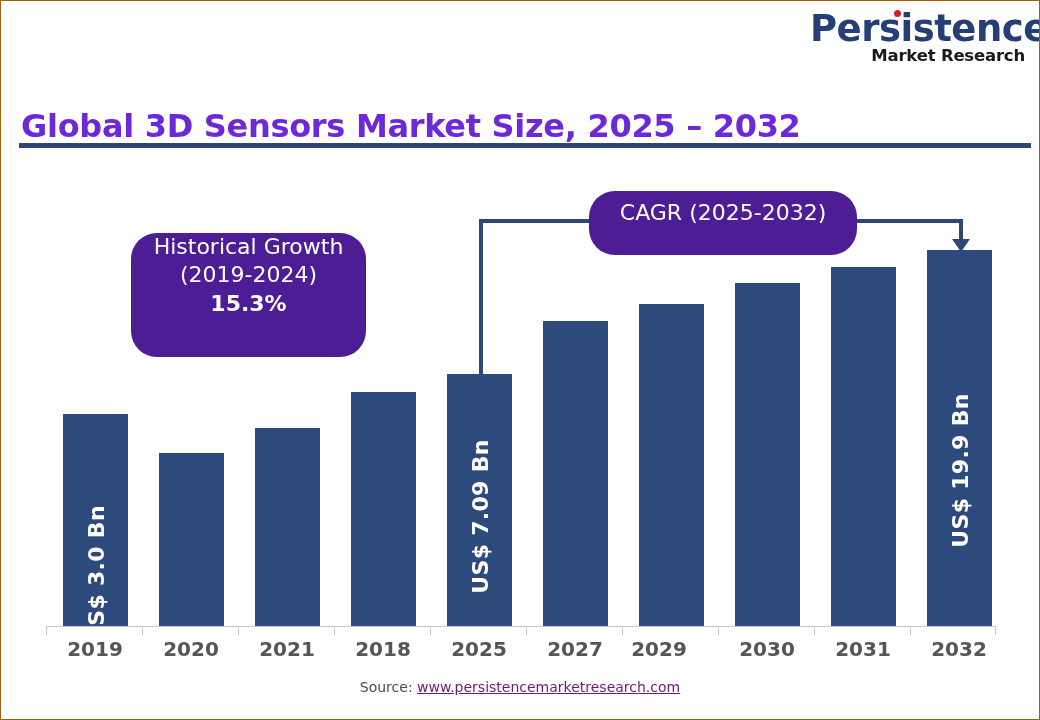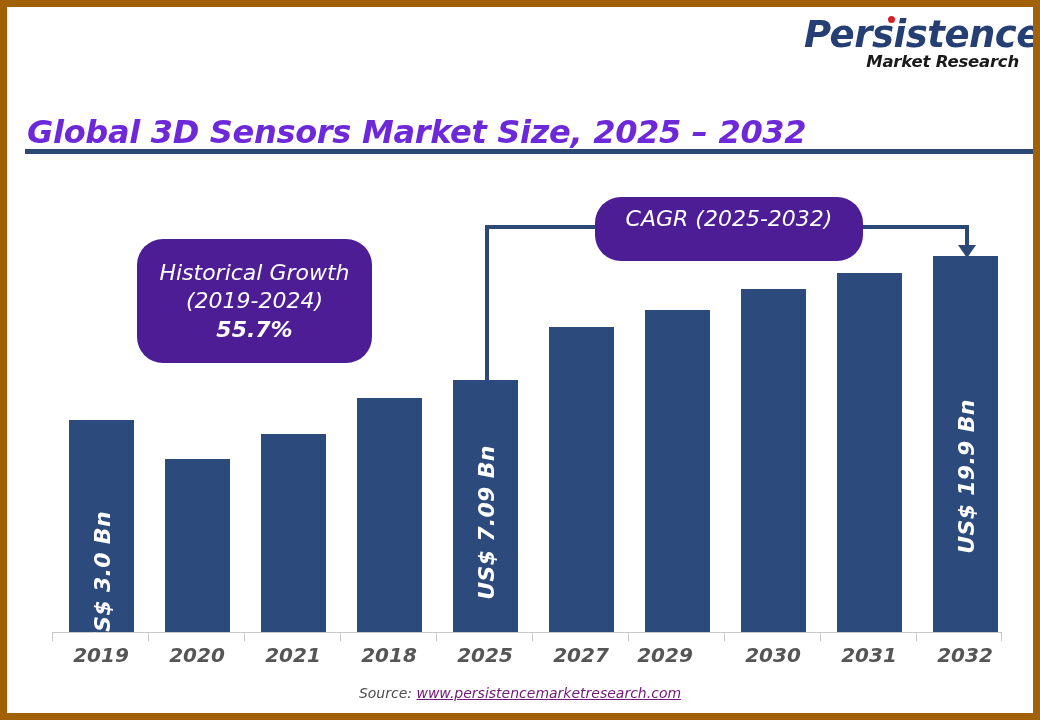--- a/index.html
+++ b/index.html
@@ -9,23 +9,22 @@
   }
   body {
     font-family: "Liberation Sans", sans-serif;
   }
   #page {
     position: relative;
     width: 1040px;
     height: 720px;
     box-sizing: border-box;
     background: #ffffff;
-    border: 7px solid #a16207;
+    border: 1px solid #a16207;
     overflow: hidden;
-    font-style: italic;
   }
 
   
   #logo {
     position: absolute;
     right: 14px;
     top: 8px;
     width: 215px;
     text-align: right;
   }
@@ -172,21 +171,20 @@
     color: #ffffff;
     text-align: center;
     box-sizing: border-box;
     font-family: "DejaVu Sans", sans-serif;
   }
   #callout-hist {
     left: 130px;
     top: 232px;
     width: 235px;
     height: 124px;
-    padding-top: 20px;
   }
   #callout-cagr {
     left: 588px;
     top: 190px;
     width: 268px;
     height: 64px;
     padding-top: 8px;
   }
   .callout-line {
     font-size: 22px;
@@ -276,21 +274,21 @@
 
     <div id="conn-vert"></div>
     <div id="conn-horz"></div>
     <div id="conn-down"></div>
     <div id="conn-arrow"></div>
   </div>
 
   <div class="callout" id="callout-hist">
     <div class="callout-line">Historical Growth</div>
     <div class="callout-line">(2019-2024)</div>
-    <div class="callout-value">55.7%</div>
+    <div class="callout-value">15.3%</div>
   </div>
 
   <div class="callout" id="callout-cagr">
     <div class="callout-line">CAGR (2025-2032)</div>
   </div>
 
   <div id="source">
     <span>Source: </span><a id="source-link" href="#">www.persistencemarketresearch.com</a>
   </div>
 

